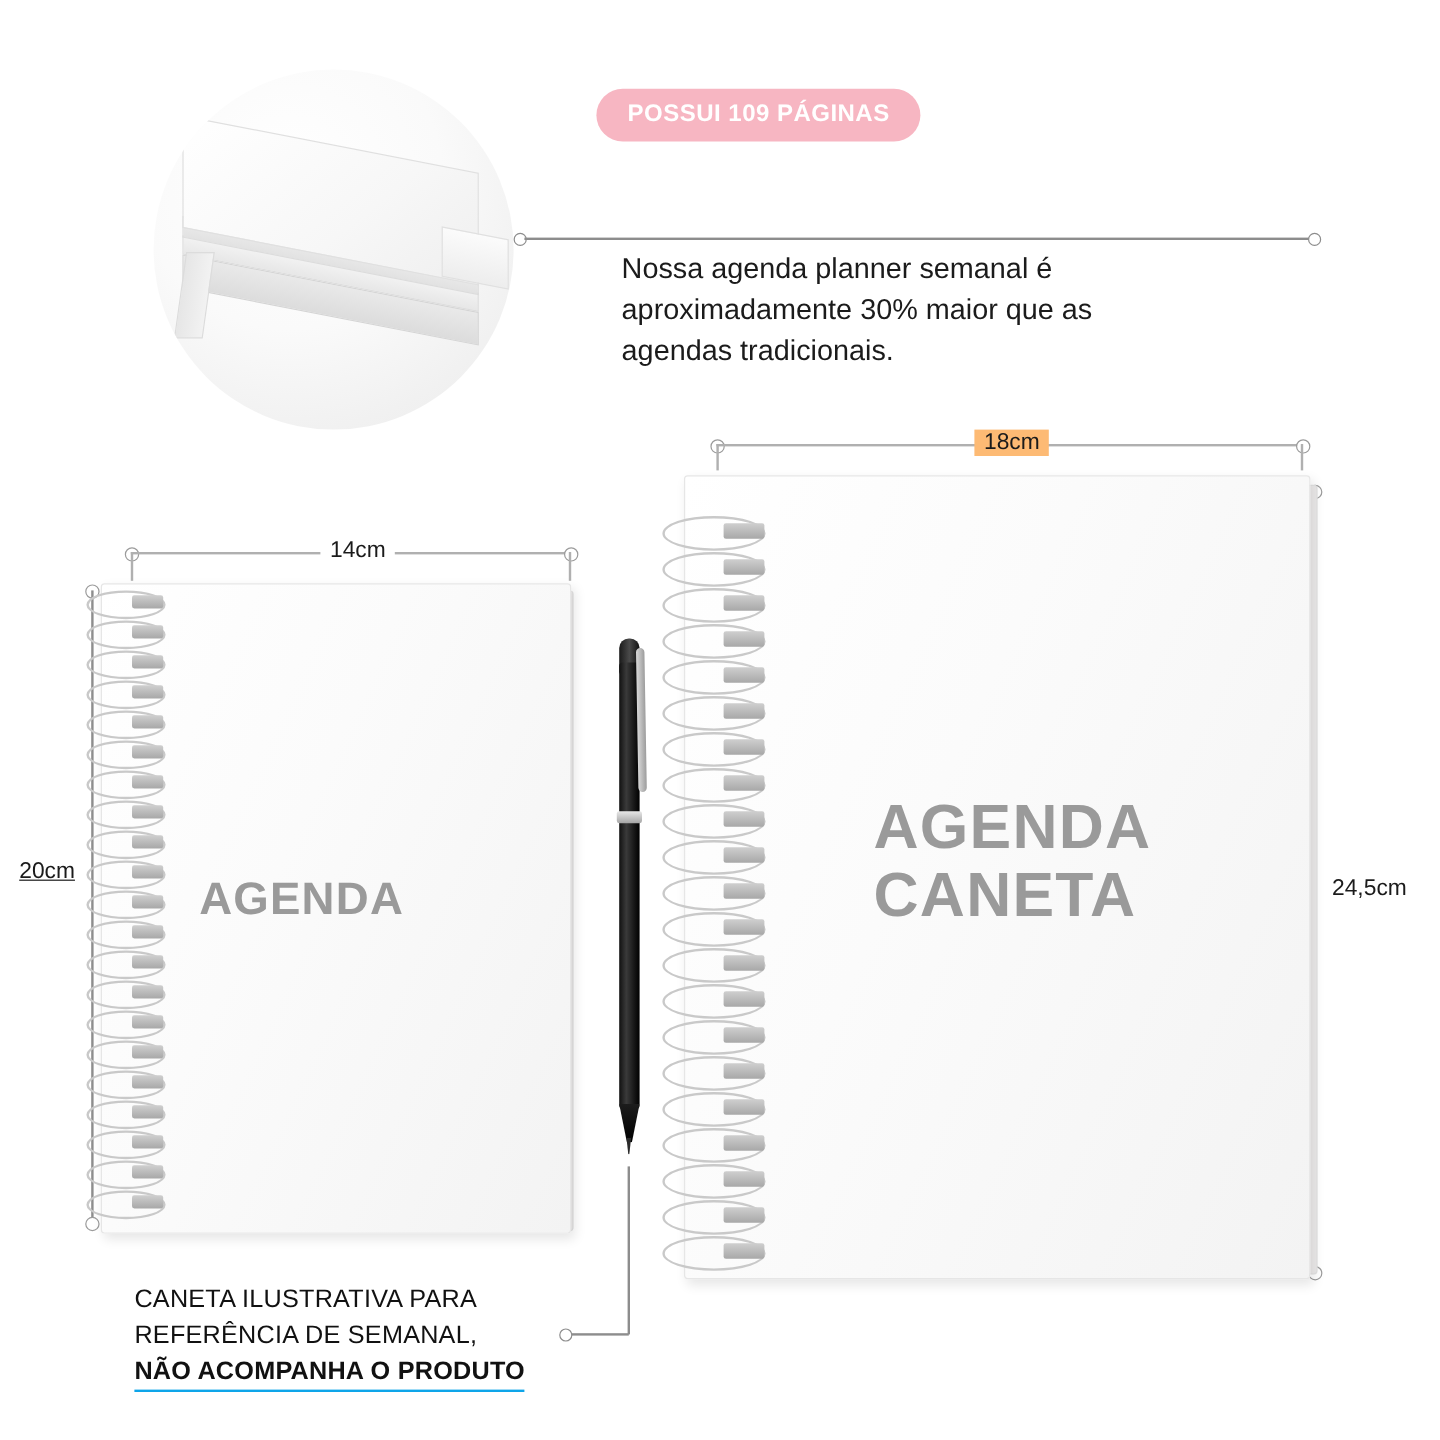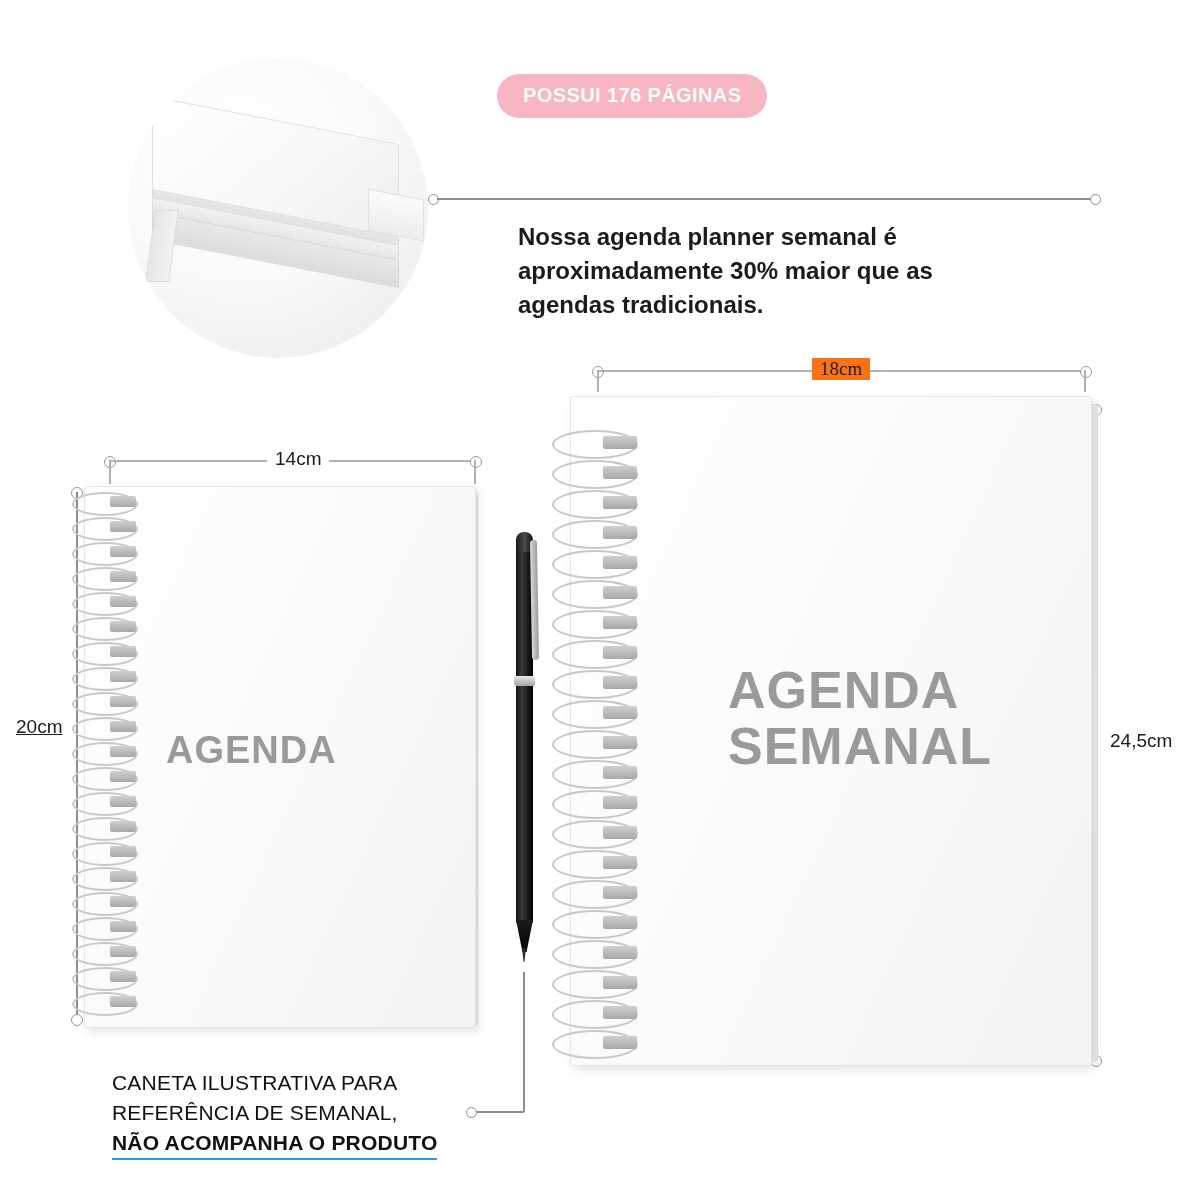--- a/index.html
+++ b/index.html
@@ -86,21 +86,21 @@
     white-space:nowrap;
   }
 
   .para{
     position:absolute;
     font-size:24px;
     line-height:34px;
     color:#1b1b1b;
   }
   .para-1{left:518px;top:122px;width:520px;}
-  .para-2{left:518px;top:220px;width:470px;font-weight:bold;}
+  .para-2{left:518px;top:208px;width:470px;}
 
   
   .book{
     position:absolute;
     background:linear-gradient(115deg,#ffffff 0%,#fbfbfb 40%,#f3f3f3 100%);
     border:1px solid #e6e6e6;
     box-shadow:3px 4px 10px rgba(0,0,0,.10);
   }
   .book-small{left:84px;top:486px;width:390px;height:540px;border-radius:3px;}
   .book-big{left:570px;top:396px;width:520px;height:668px;border-radius:3px;}
@@ -199,29 +199,29 @@
       <div class="slab slab-side"></div>
       <div class="slab slab-top"></div>
       <div class="slab slab-notch"></div>
     </div>
   </div>
 
   <div class="dot" style="left:428px;top:194px;"></div>
   <div class="hline" style="left:437px;top:198px;width:660px;"></div>
   <div class="dot" style="left:1090px;top:194px;"></div>
 
-  <div class="badge">POSSUI 176 PÁGINAS</div>
+  <div class="badge">POSSUI 109 PÁGINAS</div>
   <div class="para para-2">Nossa agenda planner semanal é aproximadamente 30% maior que as agendas tradicionais.</div>
 
   <div class="endpoint" style="left:592px;top:366px;"></div>
   <div class="dim-line" style="left:597px;top:370px;width:488px;height:1.5px;"></div>
   <div class="endpoint" style="left:1080px;top:366px;"></div>
   <div class="dim-tick" style="left:597px;top:370px;width:1.5px;height:22px;"></div>
   <div class="dim-tick" style="left:1084px;top:370px;width:1.5px;height:22px;"></div>
-  <div class="dim-label" style="left:812px;top:358px;background:#f97316;padding:0 8px;font-family:Liberation Serif, serif;">18cm</div>
+  <div class="dim-label" style="left:812px;top:358px;background:#fdba74;padding:0 8px;">18cm</div>
 
   <div class="endpoint" style="left:1090px;top:404px;"></div>
   <div class="vline" style="left:1095px;top:409px;height:650px;"></div>
   <div class="endpoint" style="left:1090px;top:1055px;"></div>
   <div class="dim-label" style="left:1110px;top:730px;">24,5cm</div>
 
   <div class="endpoint" style="left:104px;top:456px;"></div>
   <div class="dim-line" style="left:109px;top:460px;width:366px;height:1.5px;"></div>
   <div class="endpoint" style="left:470px;top:456px;"></div>
   <div class="dim-tick" style="left:109px;top:460px;width:1.5px;height:24px;"></div>
@@ -280,21 +280,21 @@
       <div class="ring" style="left: 0px; top: 475px; width: 62px; height: 20px;"></div>
       <div class="ring-in" style="left: 38.44px; top: 479.4px; width: 26.04px; height: 10.4px;"></div>
       <div class="ring" style="left: 0px; top: 500px; width: 62px; height: 20px;"></div>
       <div class="ring-in" style="left: 38.44px; top: 504.4px; width: 26.04px; height: 10.4px;"></div>
     </div>
 
   <div class="book-edge edge-big"></div>
   <div class="book book-big"></div>
   <div class="title-big book-title">
     <div>AGENDA</div>
-    <div>SEMANAL</div>
+    <div>CANETA</div>
   </div>
   <div class="spiral" id="spiral-big" style="left: 552px; top: 430px;">
       <div class="ring" style="left: 0px; top: 0px; width: 82px; height: 25px;"></div>
       <div class="ring-in" style="left: 50.84px; top: 5.5px; width: 34.44px; height: 13px;"></div>
       <div class="ring" style="left: 0px; top: 30px; width: 82px; height: 25px;"></div>
       <div class="ring-in" style="left: 50.84px; top: 35.5px; width: 34.44px; height: 13px;"></div>
       <div class="ring" style="left: 0px; top: 60px; width: 82px; height: 25px;"></div>
       <div class="ring-in" style="left: 50.84px; top: 65.5px; width: 34.44px; height: 13px;"></div>
       <div class="ring" style="left: 0px; top: 90px; width: 82px; height: 25px;"></div>
       <div class="ring-in" style="left: 50.84px; top: 95.5px; width: 34.44px; height: 13px;"></div>

